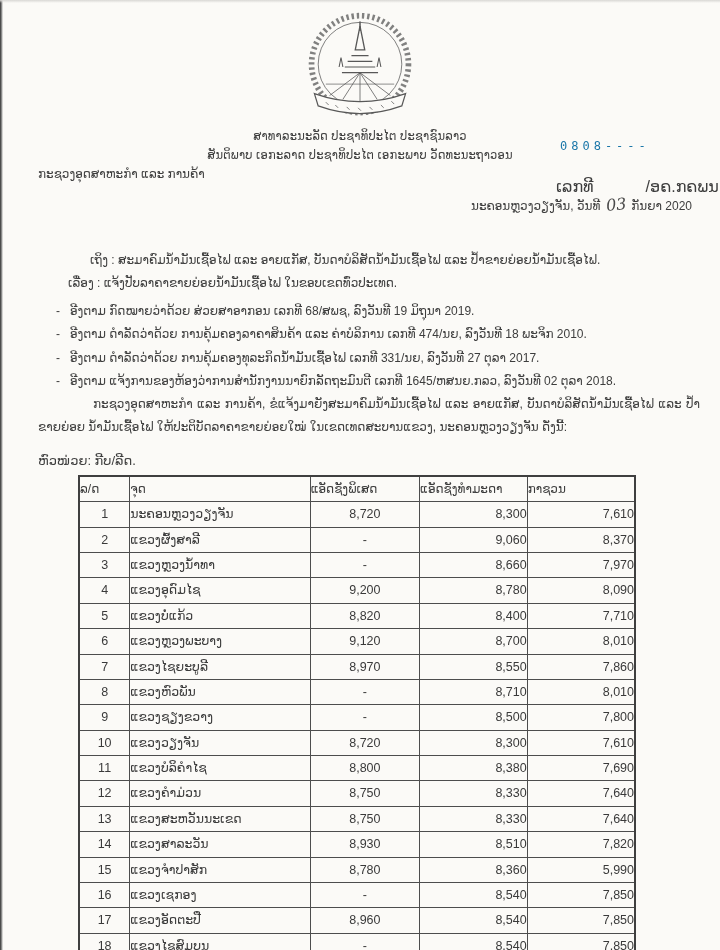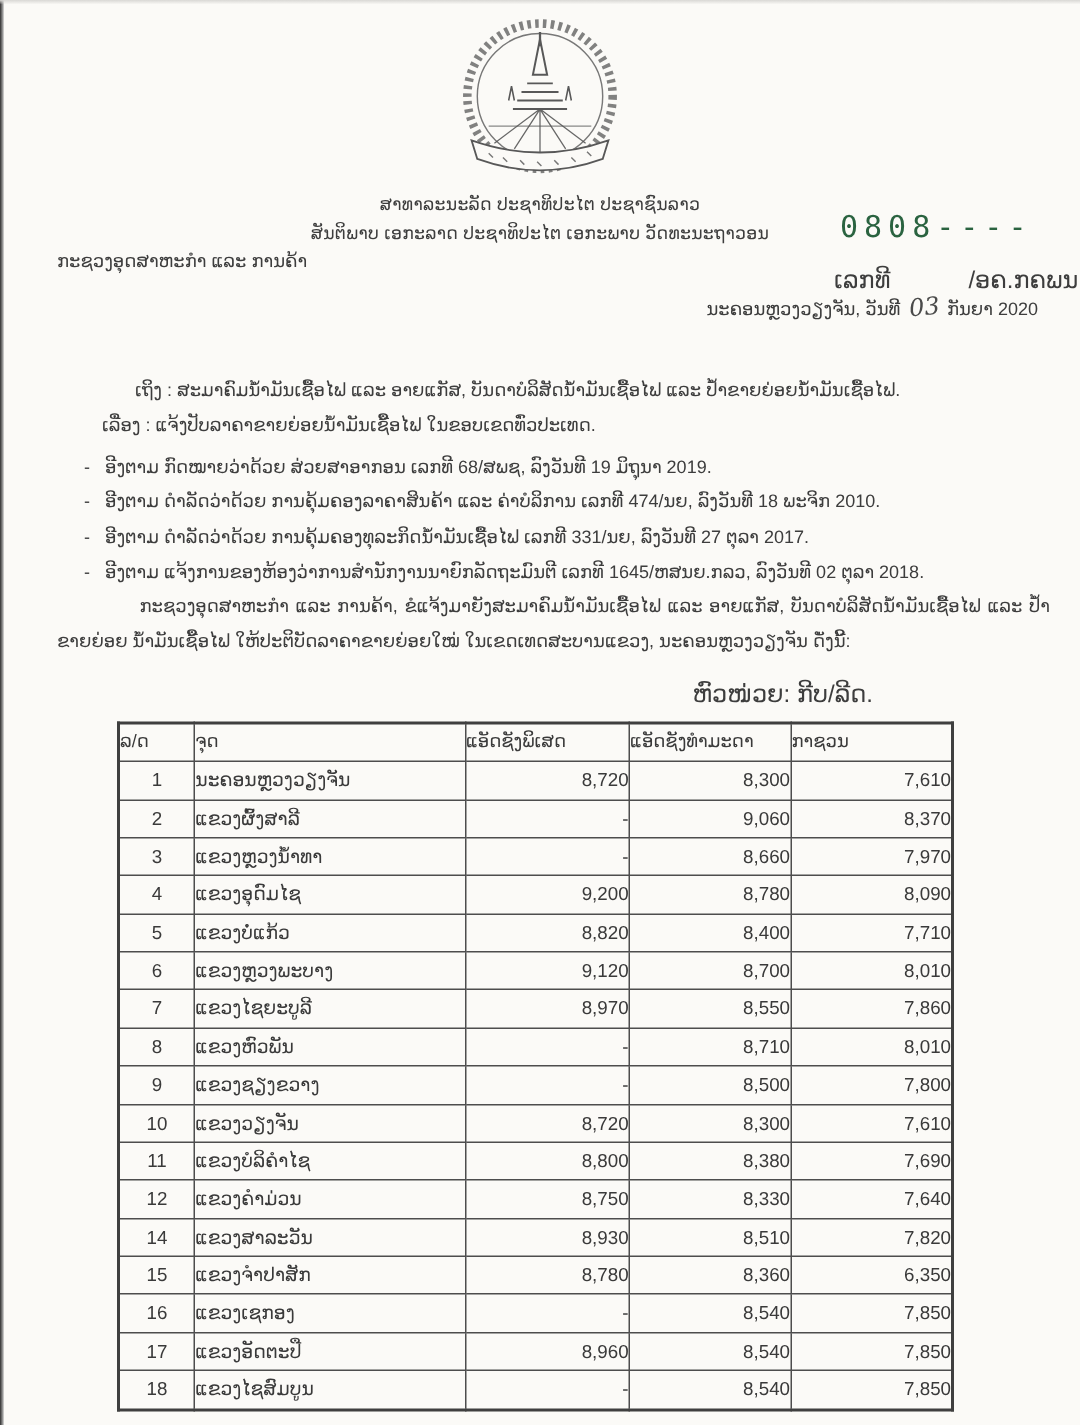--- a/index.html
+++ b/index.html
@@ -20,48 +20,48 @@
 
   .emblem{position:absolute;left:50%;top:10px;transform:translateX(-50%);}
   .motto{position:absolute;width:100%;text-align:center;font-size:11.5px;letter-spacing:.2px;}
   .motto1{top:129px;}
   .motto2{top:148px;}
 
   .ministry{position:absolute;left:38px;top:167px;font-size:12px;}
 
   .stamp{position:absolute;left:560px;top:139px;
     font-family:"DejaVu Sans Mono",monospace;
-    font-size:20px;letter-spacing:4px;color:#14532d;opacity:.9;}
+    font-size:12px;letter-spacing:4px;color:#0369a1;opacity:.9;}
   .refline{position:absolute;left:556px;top:177px;font-size:16px;}
   .refline .gap{display:inline-block;width:52px;}
   .placedate{position:absolute;right:28px;top:195px;font-size:12px;}
   .handwritten-day{display:inline-block;font-family:"DejaVu Serif",serif;
     font-size:16px;font-style:italic;transform:rotate(-6deg);margin:0 2px;color:#4a4a4a;}
 
   .doc-title{position:absolute;width:100%;top:214px;text-align:center;
     font-size:17px;font-weight:bold;letter-spacing:1px;}
   .doc-title span{text-decoration:underline;text-underline-offset:4px;}
 
   .flow{position:absolute;left:38px;top:249px;width:662px;font-size:12px;line-height:1.95;}
   .to-line{padding-left:52px;}
   .subject-line{padding-left:30px;}
   .refs{margin-top:4px;}
   .ref-item{padding-left:18px;}
   .ref-item .dash{display:inline-block;width:14px;}
   .body-par{margin-top:0;text-indent:55px;text-align:justify;line-height:1.9;}
 
-  .unit-note{margin-top:9px;text-align:right;padding-right:118px;font-size:16px;}
+  .unit-note{margin-top:9px;text-align:left;padding-right:118px;font-size:13px;}
 
   table.prices{margin-left:40px;margin-top:2px;border-collapse:collapse;width:558px;
     font-size:12.5px;color:#3a3a3a;}
   table.prices th,table.prices td{border:1px solid #4d4d4d;height:24px;padding:0;}
   table.prices th{font-weight:normal;text-align:left;font-size:12px;}
   td.c-no{width:50px;text-align:center;}
   td.c-province{width:182px;text-align:left;padding-left:6px;}
-  td.c-premium{width:110px;text-align:right;padding-right:10px;}
+  td.c-premium{width:110px;text-align:center;padding-right:10px;}
   td.c-regular{width:108px;text-align:right;padding-right:10px;}
   td.c-diesel{width:108px;text-align:right;padding-right:10px;}
   table.prices{border:2px solid #3f3f3f;}
 </style>
 </head>
 <body>
 
 <div class="page">
   <div class="scan-edge-left"></div>
   <div class="scan-edge-top"></div>
@@ -211,32 +211,39 @@
             <td class="c-diesel">7,690</td>
           </tr>
           <tr>
             <td class="c-no">12</td>
             <td class="c-province">ແຂວງຄຳມ່ວນ</td>
             <td class="c-premium">8,750</td>
             <td class="c-regular">8,330</td>
             <td class="c-diesel">7,640</td>
           </tr>
           <tr>
+            <td class="c-no">13</td>
+            <td class="c-province">ແຂວງສະຫວັນນະເຂດ</td>
+            <td class="c-premium">8,750</td>
+            <td class="c-regular">8,330</td>
+            <td class="c-diesel">7,640</td>
+          </tr>
+          <tr>
             <td class="c-no">14</td>
             <td class="c-province">ແຂວງສາລະວັນ</td>
             <td class="c-premium">8,930</td>
             <td class="c-regular">8,510</td>
             <td class="c-diesel">7,820</td>
           </tr>
           <tr>
             <td class="c-no">15</td>
             <td class="c-province">ແຂວງຈຳປາສັກ</td>
             <td class="c-premium">8,780</td>
             <td class="c-regular">8,360</td>
-            <td class="c-diesel">6,350</td>
+            <td class="c-diesel">5,990</td>
           </tr>
           <tr>
             <td class="c-no">16</td>
             <td class="c-province">ແຂວງເຊກອງ</td>
             <td class="c-premium">-</td>
             <td class="c-regular">8,540</td>
             <td class="c-diesel">7,850</td>
           </tr>
           <tr>
             <td class="c-no">17</td>

